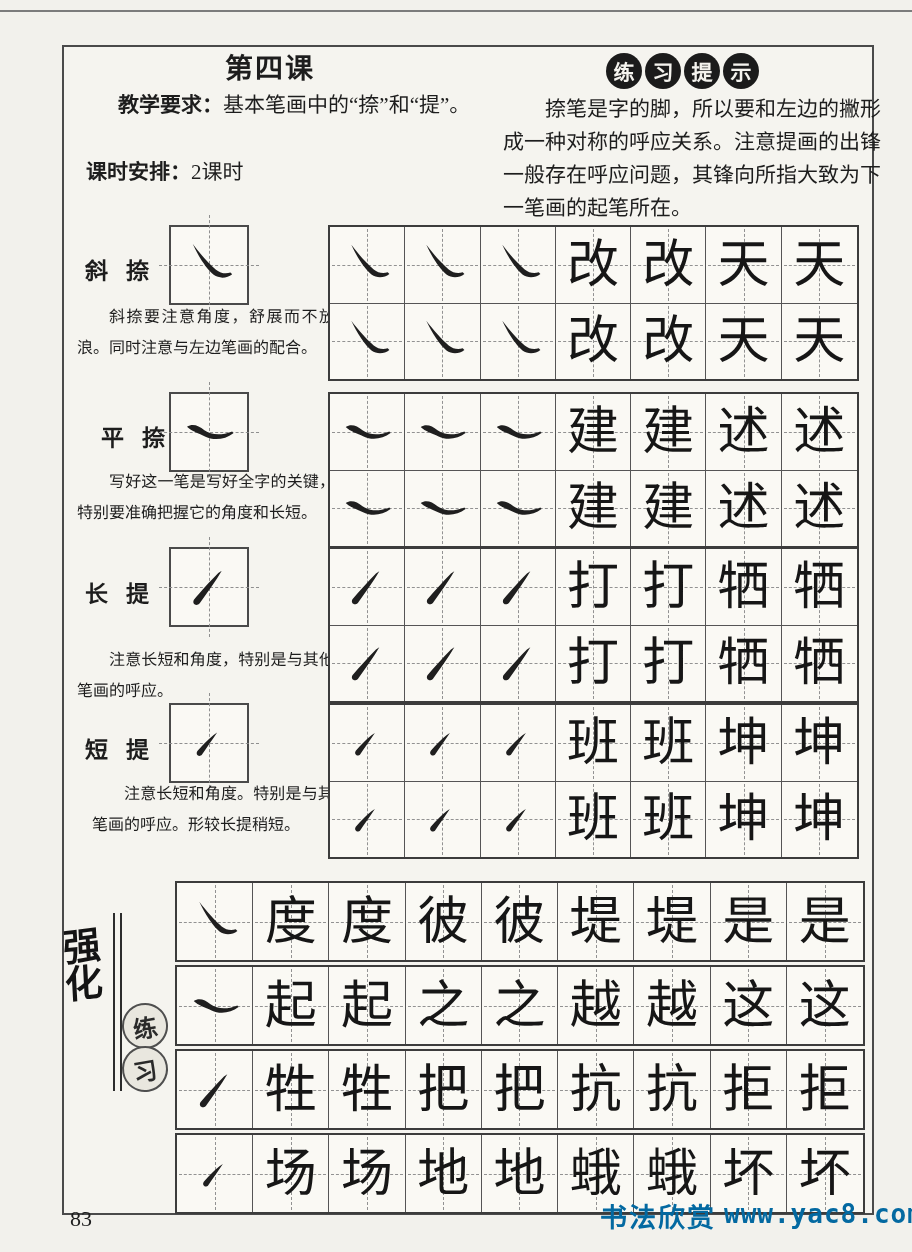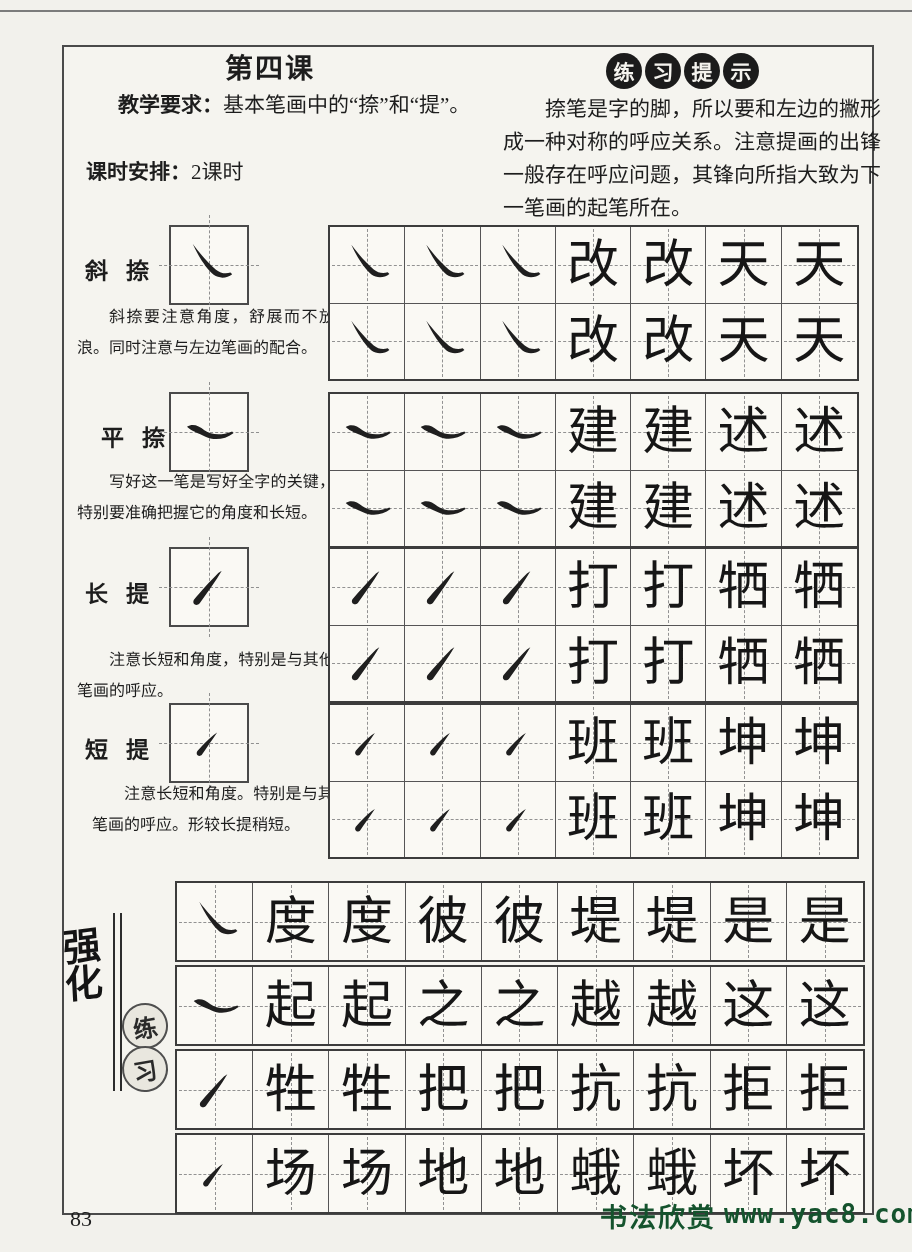--- a/index.html
+++ b/index.html
@@ -45,21 +45,21 @@
   .cell svg.cell-stroke{position:relative;z-index:1;width:56px;height:56px;}
   
   .qh-label{left:64px;top:928px;width:50px;font:bold 38px "Liberation Serif","DejaVu Serif",serif;
             line-height:37px;transform:rotate(-7deg) skewX(-4deg);color:#141414;}
   .dbl-line{left:113px;top:913px;height:178px;width:5px;border-left:2px solid #2c2c2c;border-right:2px solid #2c2c2c;}
   .stamp{width:42px;height:42px;border-radius:50%;border:2px solid #4f4f4f;background:#e9e7df;
          display:flex;align-items:center;justify-content:center;
          font:bold 24px "Liberation Serif","DejaVu Serif",serif;color:#2a2a2a;transform:rotate(-10deg);}
   
   .page-num{left:70px;top:1206px;font-size:22px;}
-  .wm{color:#14532d;white-space:nowrap;}
+  .wm{color:#0369a1;white-space:nowrap;}
   .wm-name{left:600px;top:1196px;font:bold 27px "Liberation Serif","DejaVu Serif",serif;letter-spacing:2px;}
   .wm-url{left:724px;top:1199px;font:bold 26px "DejaVu Sans Mono","Liberation Mono",monospace;letter-spacing:1px;}
   .stroke-fill{fill:#1f1f1f;}
 </style>
 </head>
 <body>
 
 <svg width="0" height="0" style="position:absolute" aria-hidden="true">
   <defs>
     <path id="stroke-xie-na" class="stroke-fill" d="M22,14 C34,30 50,48 62,58 C70,64 78,66 87,63 L90,66 C81,73 68,74 58,67 C46,57 32,36 22,14 Z"></path>

